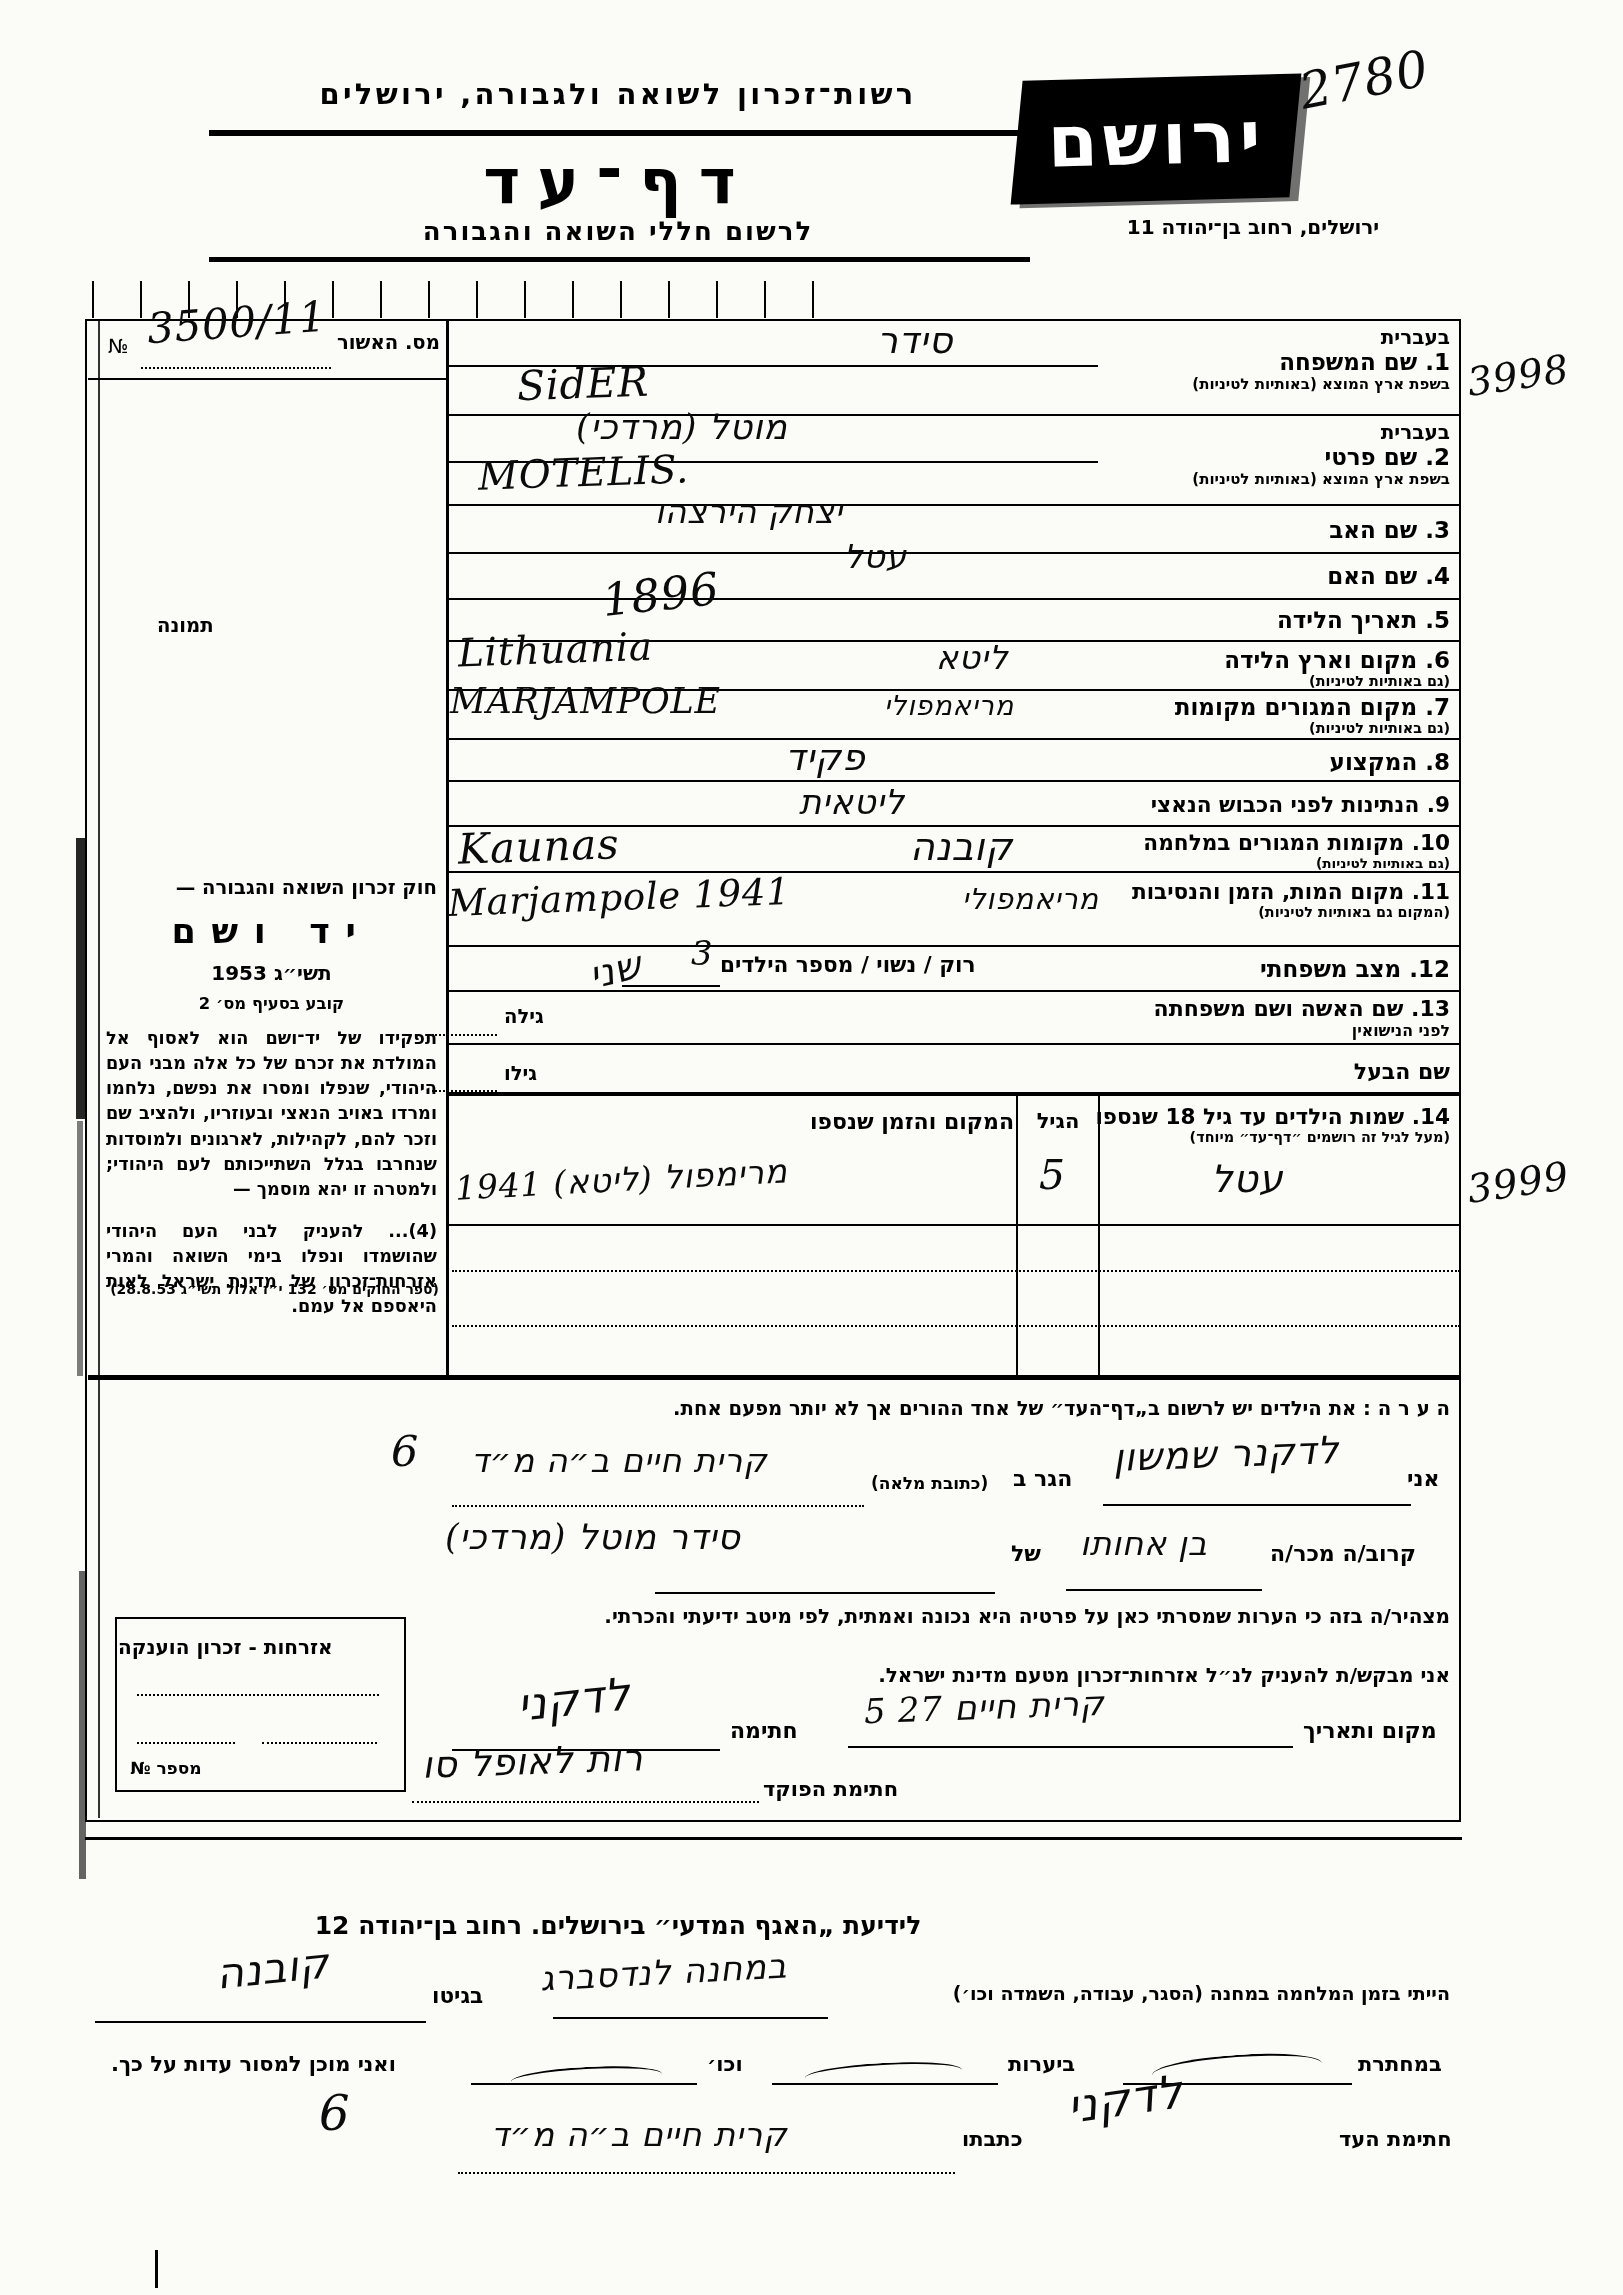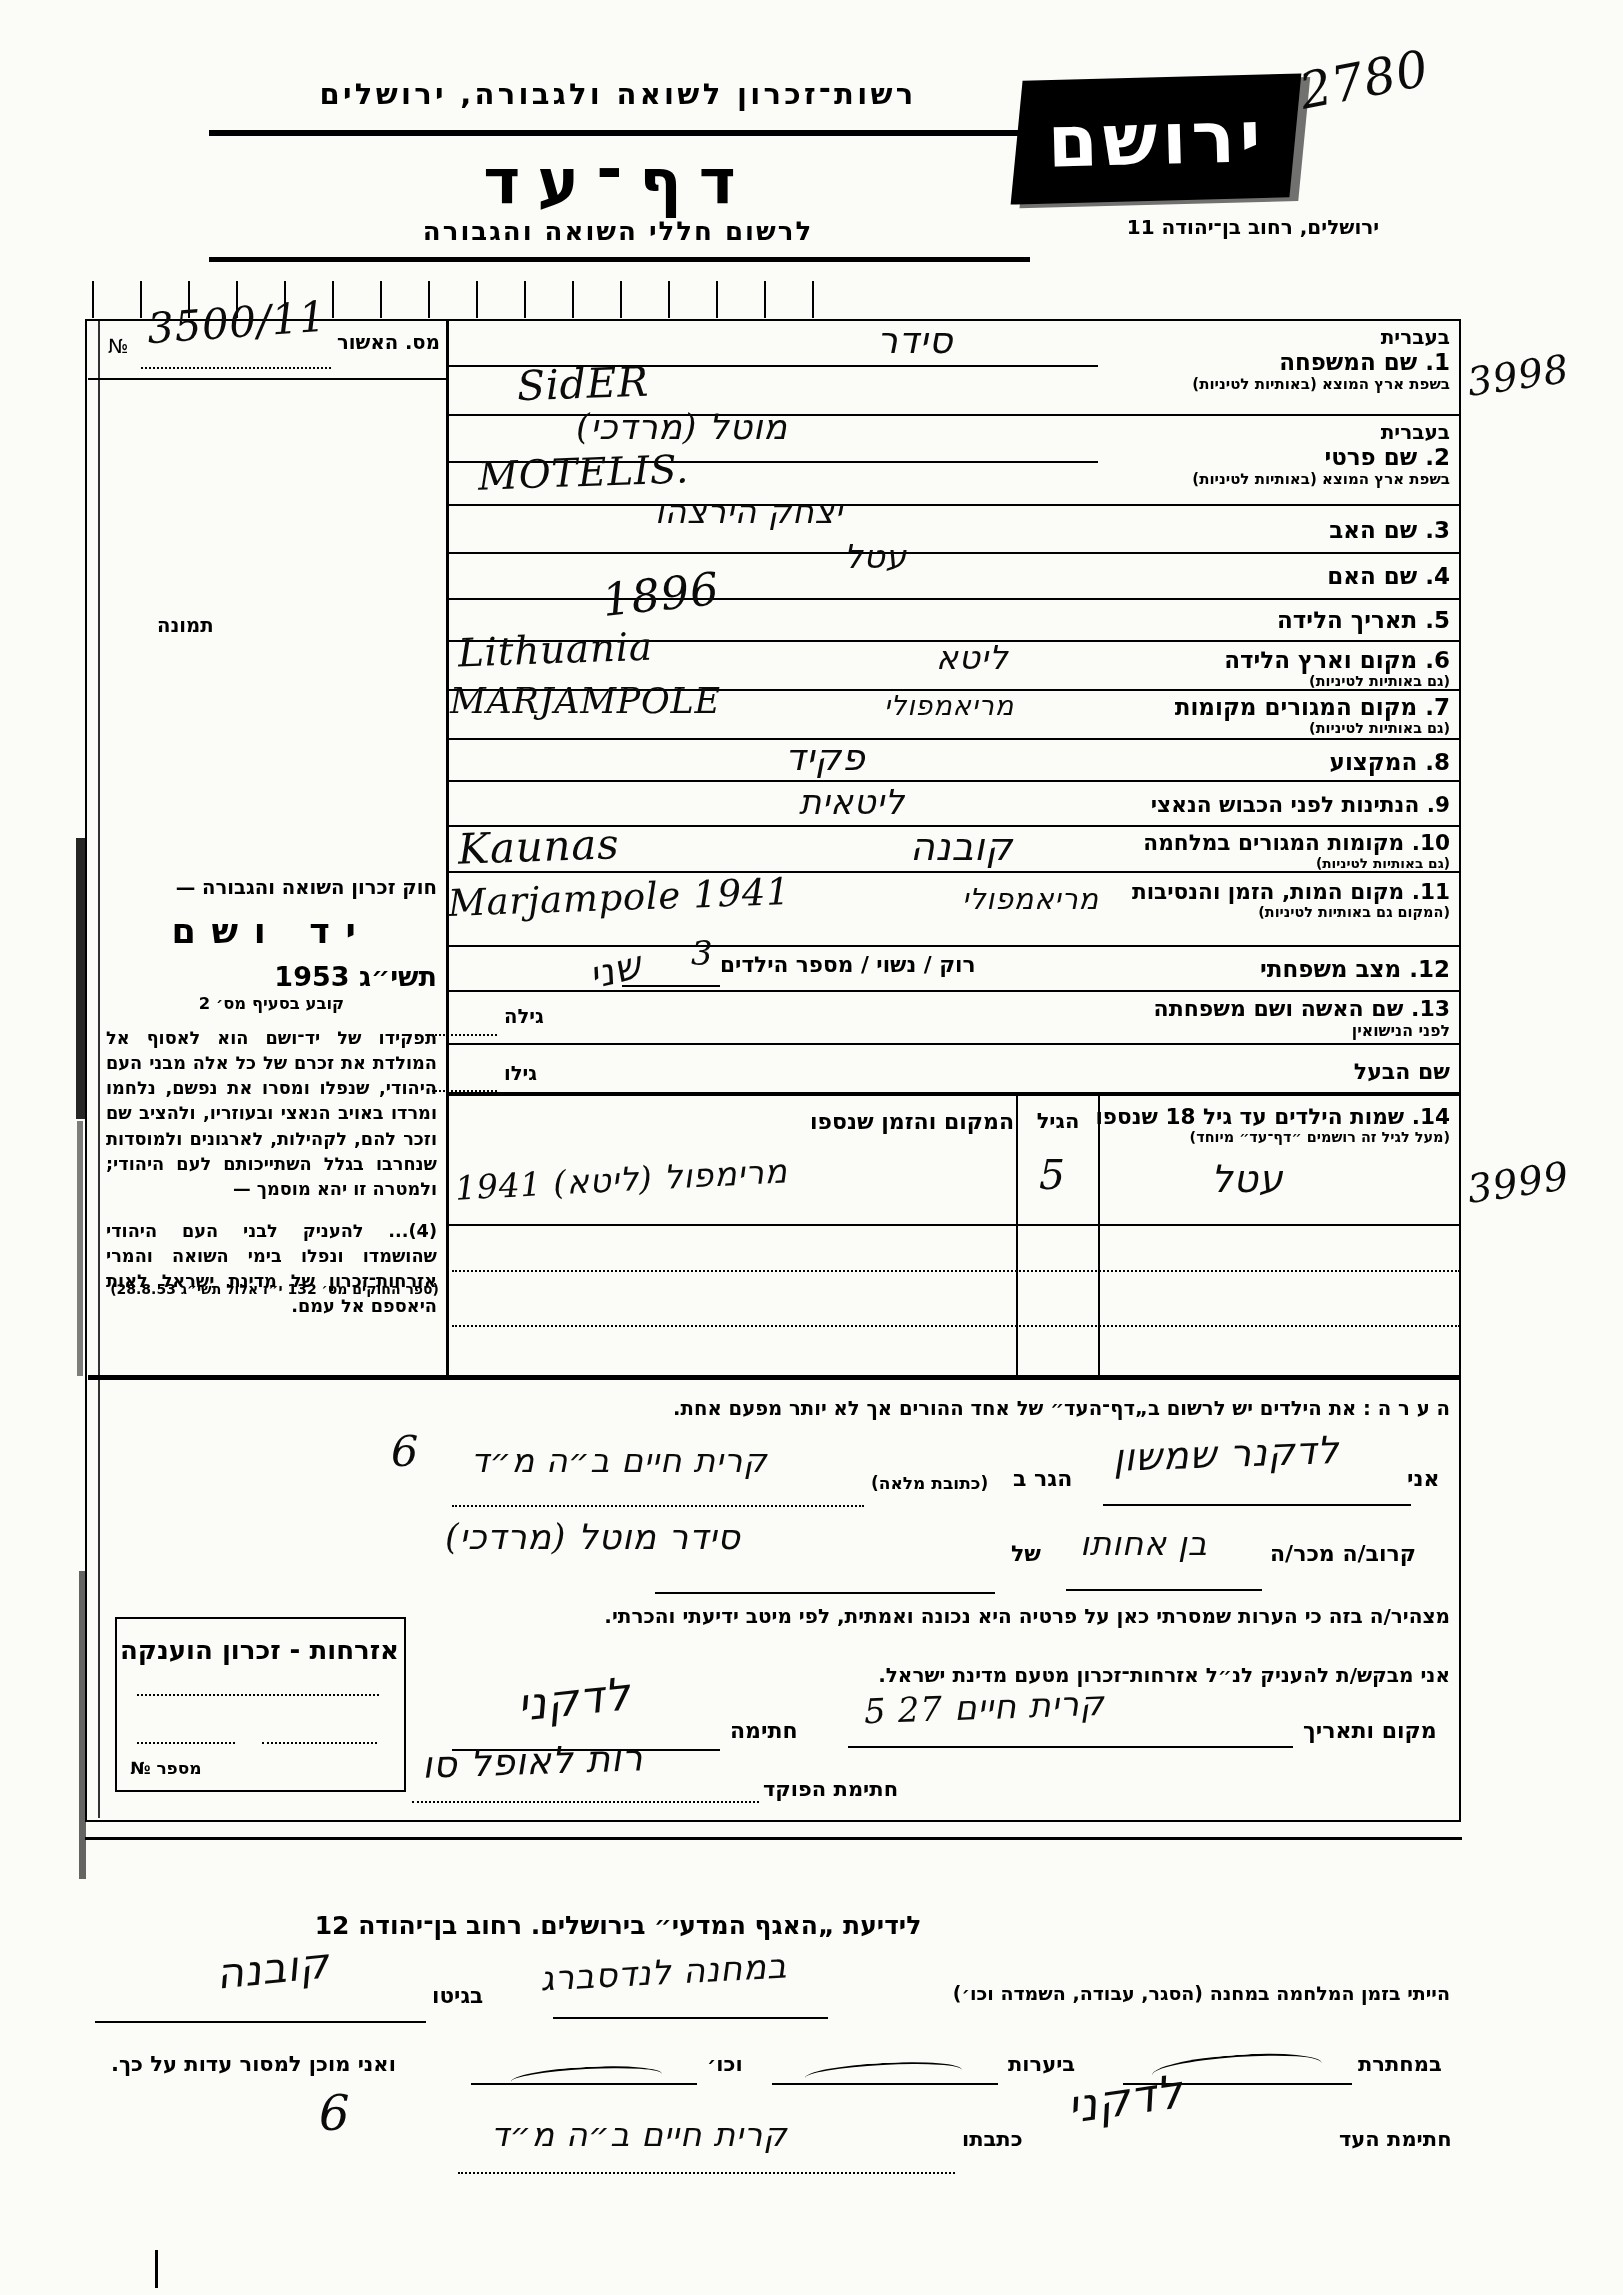--- a/index.html
+++ b/index.html
@@ -81,21 +81,21 @@
 
 <div class="p rtl b nw" style="left:337px;top:331px;font-size:19.6px">מס. האשור</div>
 <div class="p nw" style="left:108px;top:335px;font-size:19.6px">№</div>
 <div class="dot" style="left:141px;top:367px;width:190px"></div>
 <div class="hw" style="left:147px;top:298px;font-size:42px;transform:rotate(-4deg)">3500/11</div>
 
 <div class="p rtl b nw" style="left:157px;top:614px;font-size:19.6px">תמונה</div>
 
 <div class="p rtl b nw" style="left:106px;top:876px;width:331px;font-size:19.6px">חוק זכרון השואה והגבורה —</div>
 <div class="p rtl b nw" style="left:106px;top:911px;width:331px;text-align:center;font-size:35px;letter-spacing:15.7px">יד ושם</div>
-<div class="p rtl b nw" style="left:106px;top:961px;width:331px;font-size:27px">תשי״ג 1953</div>
+<div class="p rtl b nw" style="left:106px;top:961px;width:331px;text-align:center;font-size:20px">תשי״ג 1953</div>
 <div class="p rtl b nw" style="left:106px;top:994px;width:331px;text-align:center;font-size:16.4px">קובע בסעיף מס׳ 2</div>
 <div class="p rtl b" style="left:106px;top:1026px;width:331px;font-size:17.7px;line-height:1.42;text-align:justify">תפקידו של יד־ושם הוא לאסוף אל המולדת את זכרם של כל אלה מבני העם היהודי, שנפלו ומסרו את נפשם, נלחמו ומרדו באויב הנאצי ובעוזריו, ולהציב שם וזכר להם, לקהילות, לארגונים ולמוסדות שנחרבו בגלל השתייכותם לעם היהודי; ולמטרה זו יהא מוסמך —</div>
 <div class="p rtl b" style="left:106px;top:1219px;width:331px;font-size:17.7px;line-height:1.42;text-align:justify">(4)... להעניק לבני העם היהודי שהושמדו ונפלו בימי השואה והמרי אזרחות־זכרון של מדינת ישראל לאות היאספם אל עמם.</div>
 <div class="p rtl b nw" style="left:92px;top:1281px;width:347px;font-size:14px">(ספר החוקים מס׳ 132 י״ז אלול תשי״ג 28.8.53)</div>
 
 <div class="p rtl" style="right:173px;top:325px;width:353px">
   <div class="b" style="font-size:20px">בעברית</div>
   <div class="b nw" style="font-size:23px"><span>1.</span> <span>שם המשפחה</span></div>
   <div class="b nw" style="font-size:15px">בשפת ארץ המוצא (באותיות לטיניות)</div>
 </div>
@@ -196,21 +196,21 @@
 <div class="ln" style="left:848px;top:1746px;width:445px;height:2px"></div>
 <div class="p rtl b nw" style="left:730px;top:1718px;font-size:22px">חתימה</div>
 <div class="hw" style="left:517px;top:1673px;font-size:45px;transform:rotate(-6deg)">לדקני</div>
 <div class="ln" style="left:452px;top:1749px;width:268px;height:2px"></div>
 
 <div class="p rtl b nw" style="left:763px;top:1777px;font-size:21px">חתימת הפוקד</div>
 <div class="hw" style="left:422px;top:1740px;font-size:37px;transform:rotate(-2deg)">רות לאופל סו</div>
 <div class="dot" style="left:412px;top:1801px;width:347px"></div>
 
 <div class="frame" style="left:115px;top:1617px;width:287px;height:171px;border-width:2px"></div>
-<div class="p rtl b nw" style="left:118px;top:1635px;width:281px;text-align:right;font-size:26px">אזרחות - זכרון הוענקה</div>
+<div class="p rtl b nw" style="left:118px;top:1635px;width:281px;text-align:left;font-size:20px">אזרחות - זכרון הוענקה</div>
 <div class="dot" style="left:137px;top:1694px;width:242px"></div>
 <div class="dot" style="left:137px;top:1742px;width:98px"></div>
 <div class="dot" style="left:262px;top:1742px;width:115px"></div>
 <div class="p rtl b nw" style="left:130px;top:1758px;font-size:17px">
   <span>מספר</span> <span>№</span>
 </div>
 
 <div class="p rtl b nw" style="left:209px;top:1911px;width:818px;text-align:center;font-size:25px">לידיעת „האגף המדעי״ בירושלים. רחוב בן־יהודה 12</div>
 
 <div class="p rtl b nw" style="right:173px;top:1982px;font-size:19px">הייתי בזמן המלחמה במחנה (הסגר, עבודה, השמדה וכו׳)</div>

